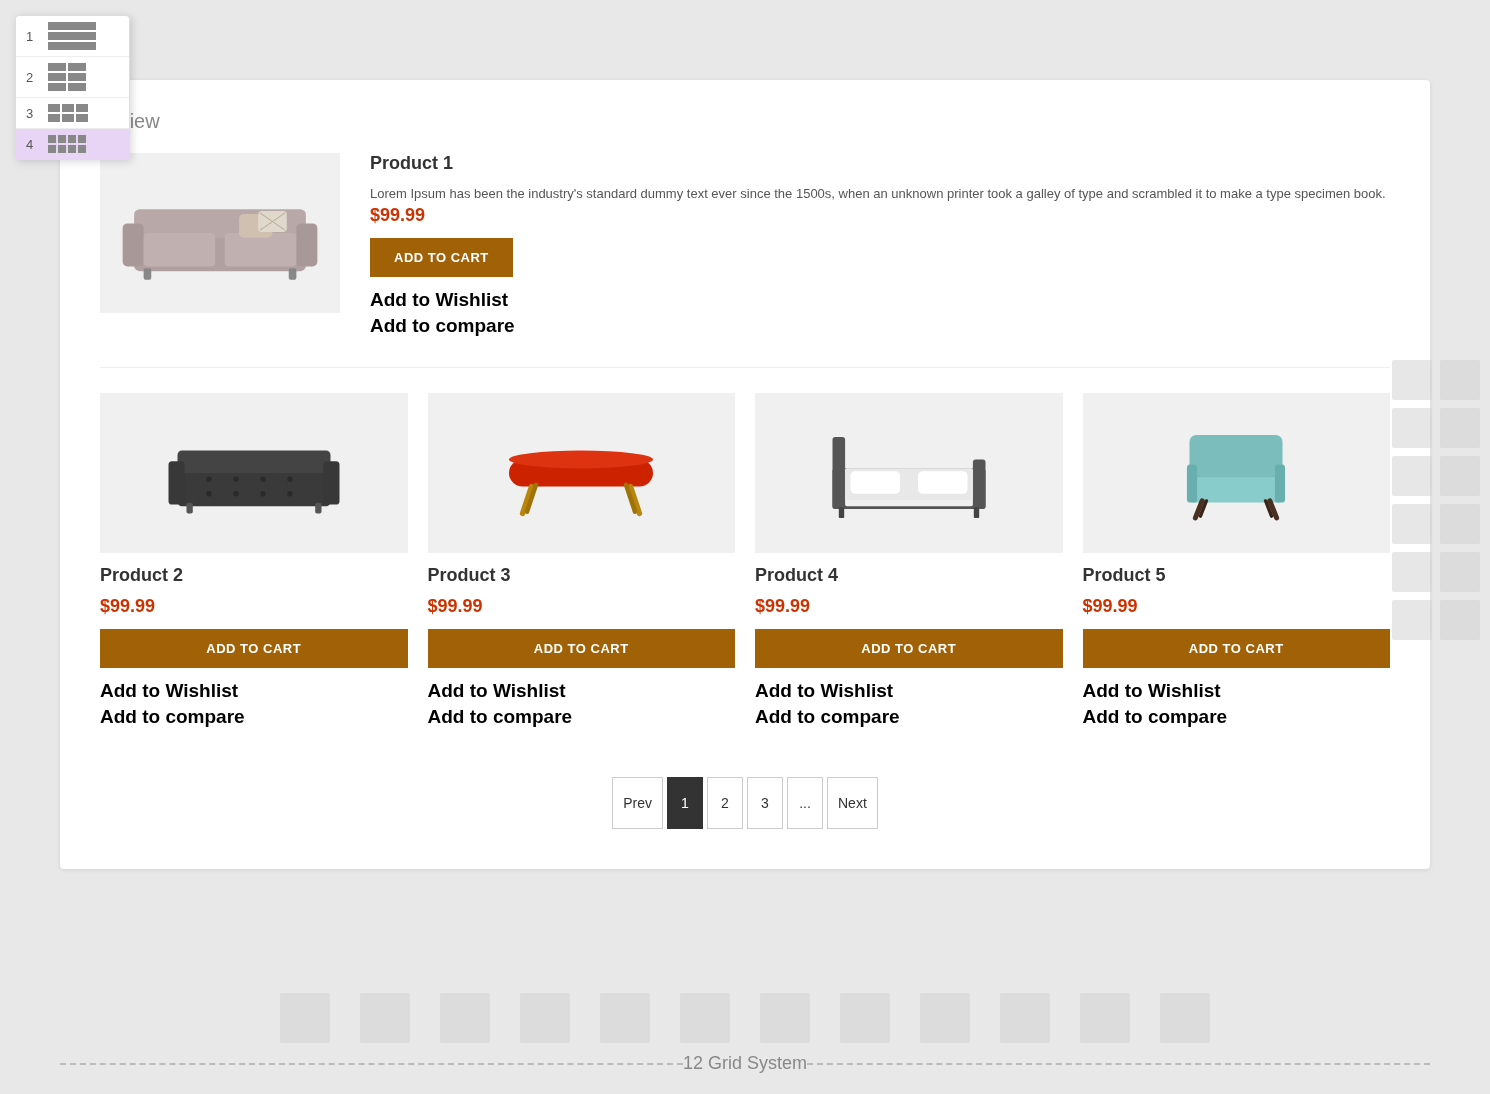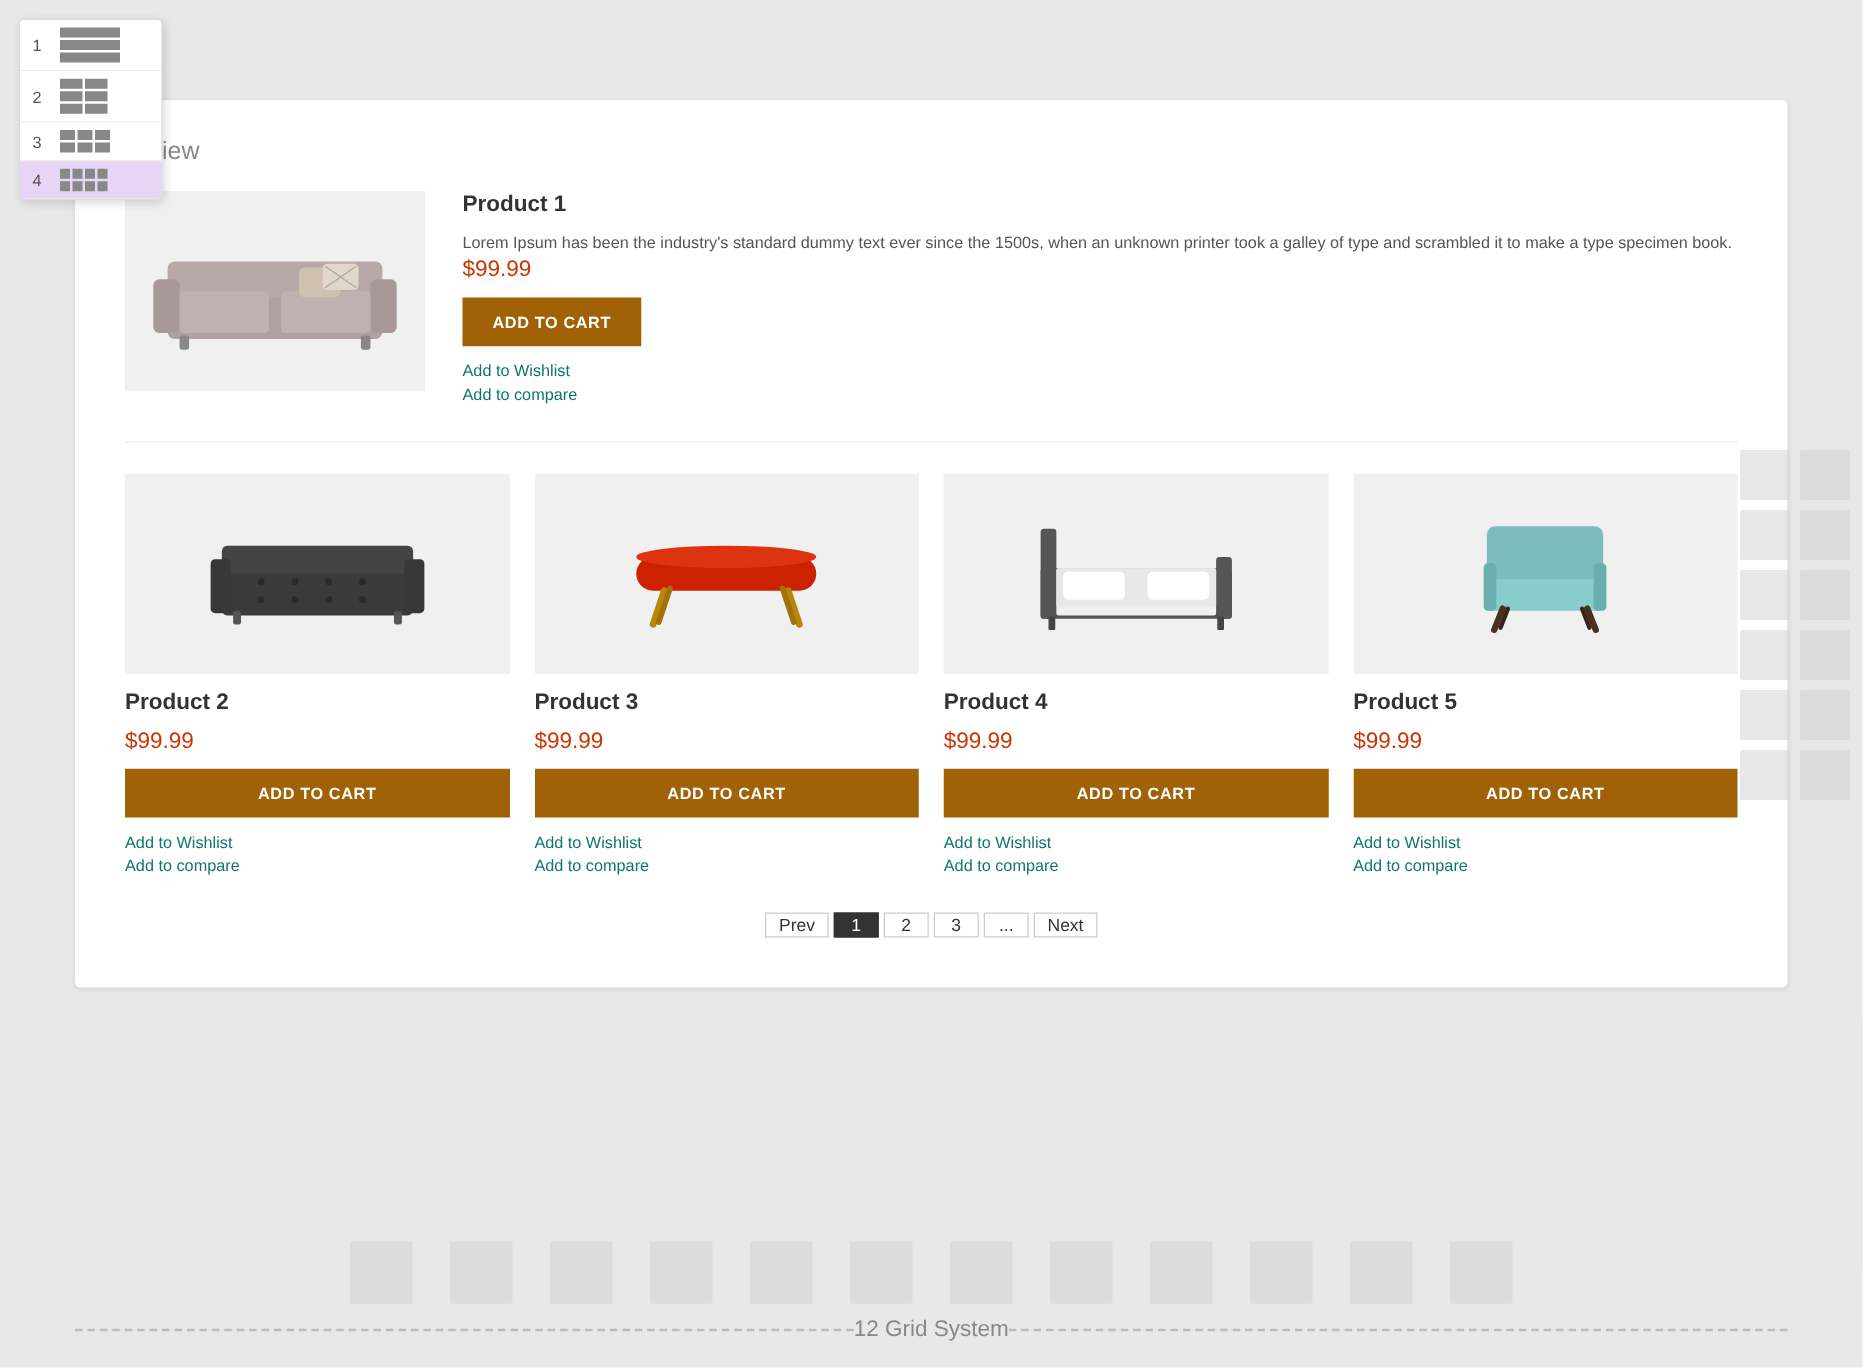--- a/index.html
+++ b/index.html
@@ -104,21 +104,21 @@
       margin-bottom: 10px;
     }
     .product-desc {
       font-size: 13px;
       color: #555;
       line-height: 1.6;
     }
     .product-price {
       font-size: 18px;
       color: #cc3300;
-      font-weight: 400;
+      font-weight: 700;
       margin-bottom: 12px;
     }
 
     .btn-add-cart {
       background: #a16207;
       color: white;
       border: none;
       padding: 12px 24px;
       font-size: 13px;
       font-weight: 700;
@@ -127,24 +127,25 @@
       margin-bottom: 12px;
       display: inline-block;
     }
 
     .wishlist-compare {
       display: flex;
       flex-direction: column;
       gap: 4px;
     }
     .wishlist-compare a {
-      font-size: 13px;
-      color: #0f766e;
+      font-size: 19px;
+      color: #000000;
       text-decoration: none;
       cursor: pointer;
+      font-weight: bold;
     }
 
     
     .section-divider {
       border: none;
       border-top: 1px solid #eee;
       margin: 10px 0 25px 0;
     }
 
     
@@ -171,30 +172,31 @@
 
     
     .pagination {
       display: flex;
       justify-content: center;
       gap: 4px;
       margin-top: 10px;
     }
     .page-btn {
       min-width: 36px;
-      height: 20px;
+      height: 52px;
       border: 1px solid #ccc;
       background: white;
       cursor: pointer;
       font-size: 14px;
       color: #333;
       display: flex;
       align-items: center;
       justify-content: center;
       padding: 0 10px;
+      margin-top: 19px;
     }
     .page-btn.active {
       background: #333;
       color: white;
       border-color: #333;
     }
     .dot-cell {
       width: 50px;
       height: 50px;
       background: #d0d0d0;

